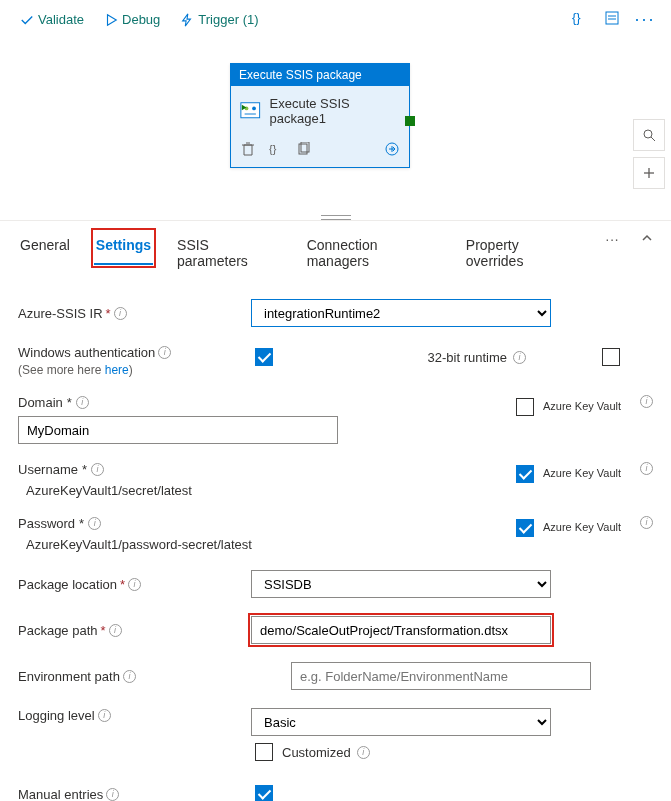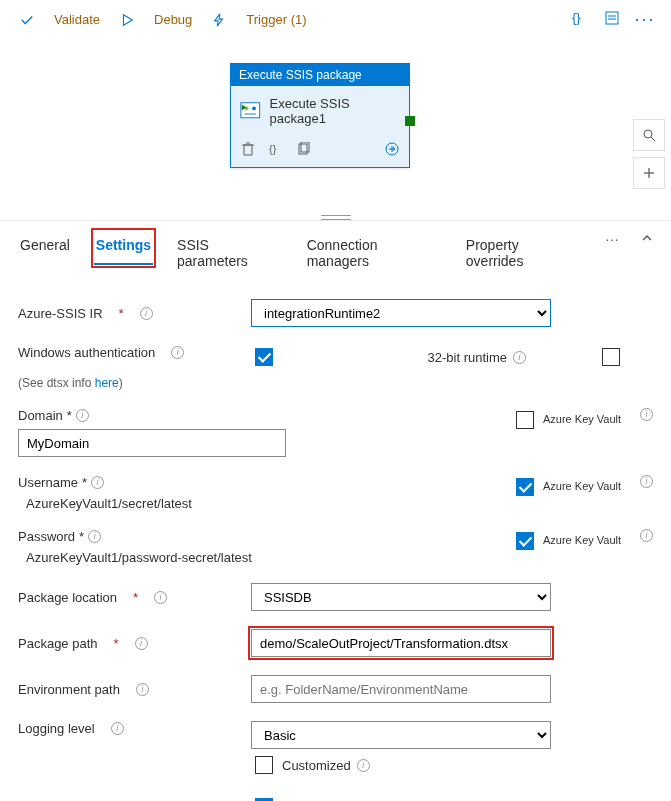--- a/index.html
+++ b/index.html
@@ -15,24 +15,24 @@
   }
   .toolbar {
     display: flex;
     align-items: center;
     padding: 6px 12px;
     gap: 4px;
   }
   .toolbar-btn {
     display: flex;
     align-items: center;
-    gap: 20px;
+    gap: 4px;
     padding: 4px 8px;
     cursor: pointer;
-    color: #a16207;
+    color: #0f766e;
   }
   .toolbar-btn svg { width: 14px; height: 14px; }
   .toolbar-spacer { flex: 1; }
   .toolbar-icon {
     padding: 4px 6px;
     color: #0078d4;
     cursor: pointer;
   }
   .toolbar-icon svg { width: 16px; height: 16px; }
   .dots { color: #0078d4; font-size: 18px; letter-spacing: 1px; padding: 0 4px; cursor: pointer; }
@@ -152,21 +152,21 @@
     margin-bottom: 18px;
     gap: 8px;
   }
   .row.top { align-items: flex-start; }
   .row-label {
     width: 225px;
     flex-shrink: 0;
     display: flex;
     align-items: center;
     flex-wrap: wrap;
-    gap: 16px;
+    gap: 3px;
   }
   .row-label .req { color: #a4262c; }
   .row-label small { display: block; width: 100%; color: #605e5c; font-size: 12px; }
   .row-label small a { color: #0078d4; text-decoration: none; }
   .info-icon {
     width: 13px; height: 13px;
     border: 1px solid #999;
     border-radius: 50%;
     display: inline-flex;
     align-items: center;
@@ -178,21 +178,21 @@
   .info-icon::before { content: "i"; font-style: italic; }
   select, input[type=text] {
     height: 28px;
     border: 1px solid #8a8886;
     padding: 2px 8px;
     font-family: inherit;
     font-size: 13px;
     background: #fff;
   }
   select.wide, input.wide { width: 300px; }
-  input.med { width: 268px; }
+  input.med { width: 320px; }
   .select-blue { border: 1px solid #0078d4; }
   .chk {
     appearance: none;
     width: 18px;
     height: 18px;
     border: 1px solid #323130;
     background: #fff;
     cursor: pointer;
     position: relative;
     flex-shrink: 0;
@@ -238,21 +238,21 @@
     width: 120px;
   }
   .akv-label { font-size: 11px; line-height: 1.2; }
   .highlight-red { outline: 2px solid #d9261c; outline-offset: 1px; }
   .logging-row .sub {
     display: flex;
     align-items: center;
     gap: 6px;
     margin-top: 4px;
   }
-  .placeholder { color: #6d28d9; }
+  .placeholder { color: #6d28d9; margin-left: 40px; }
 </style>
 </head>
 <body>
 
 <div class="toolbar">
   <div class="toolbar-btn">
     <svg viewBox="0 0 16 16">
         <path d="M2 8l4 4 8-8" stroke="#0078d4" stroke-width="1.5" fill="none"></path>
       </svg>
     <span>Validate</span>
@@ -361,21 +361,21 @@
     <select class="wide select-blue">
       <option>integrationRuntime2</option>
     </select>
   </div>
 
   <div class="row top">
     <div class="row-label">
       <span>Windows authentication</span>
       <span class="info-icon"></span>
       <small>
-        <span>(See dtsx info </span><a href="#">here</a><span>)</span>
+        <span>(See more here </span><a href="#">here</a><span>)</span>
       </small>
     </div>
     <input type="checkbox" class="chk" checked="" style="">
     <div class="inline-right" style="margin-right:30px;">
       <span>32-bit runtime</span>
       <span class="info-icon"></span>
       <span style="width:60px"></span>
       <input type="checkbox" class="chk" style="">
     </div>
   </div>

